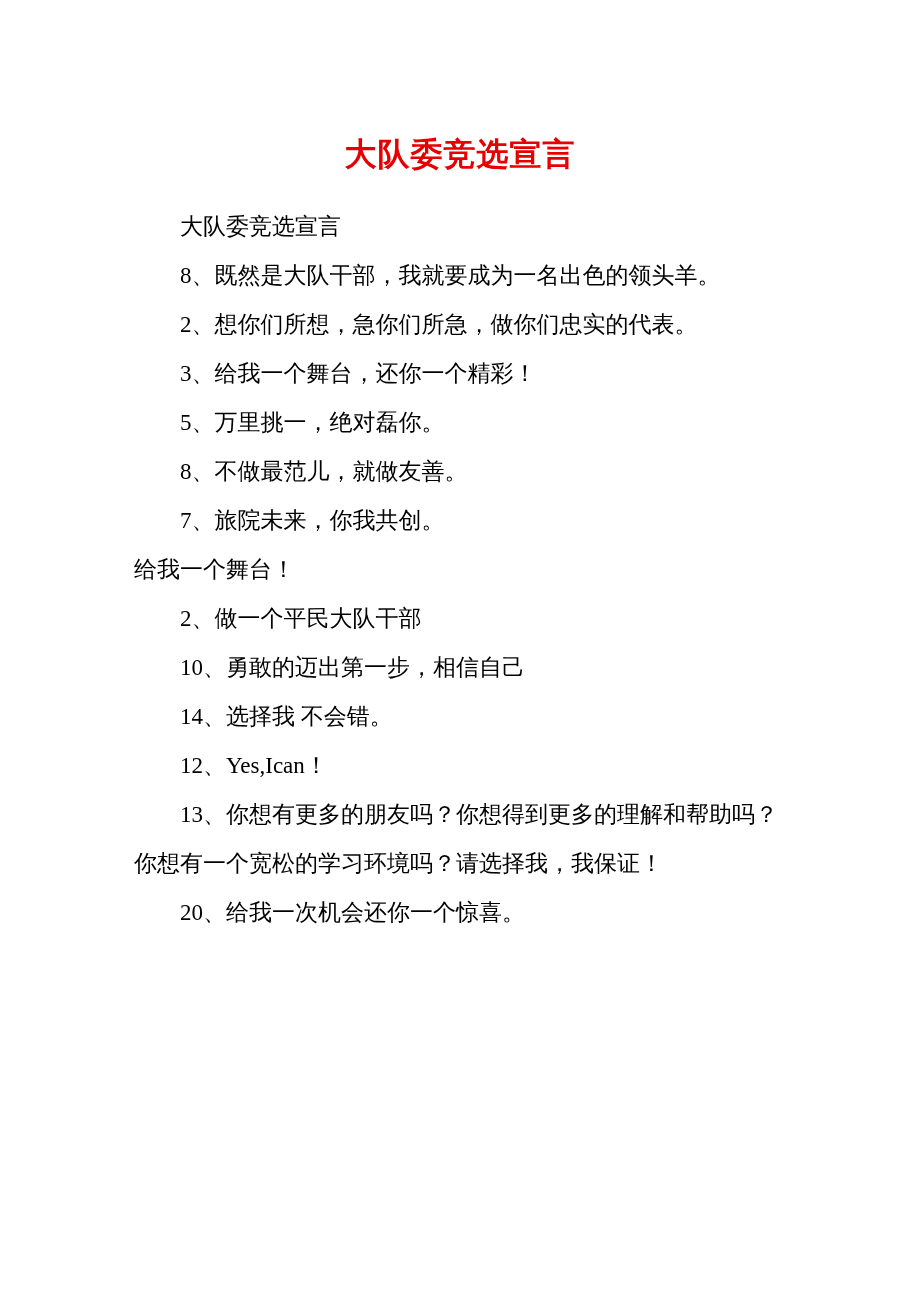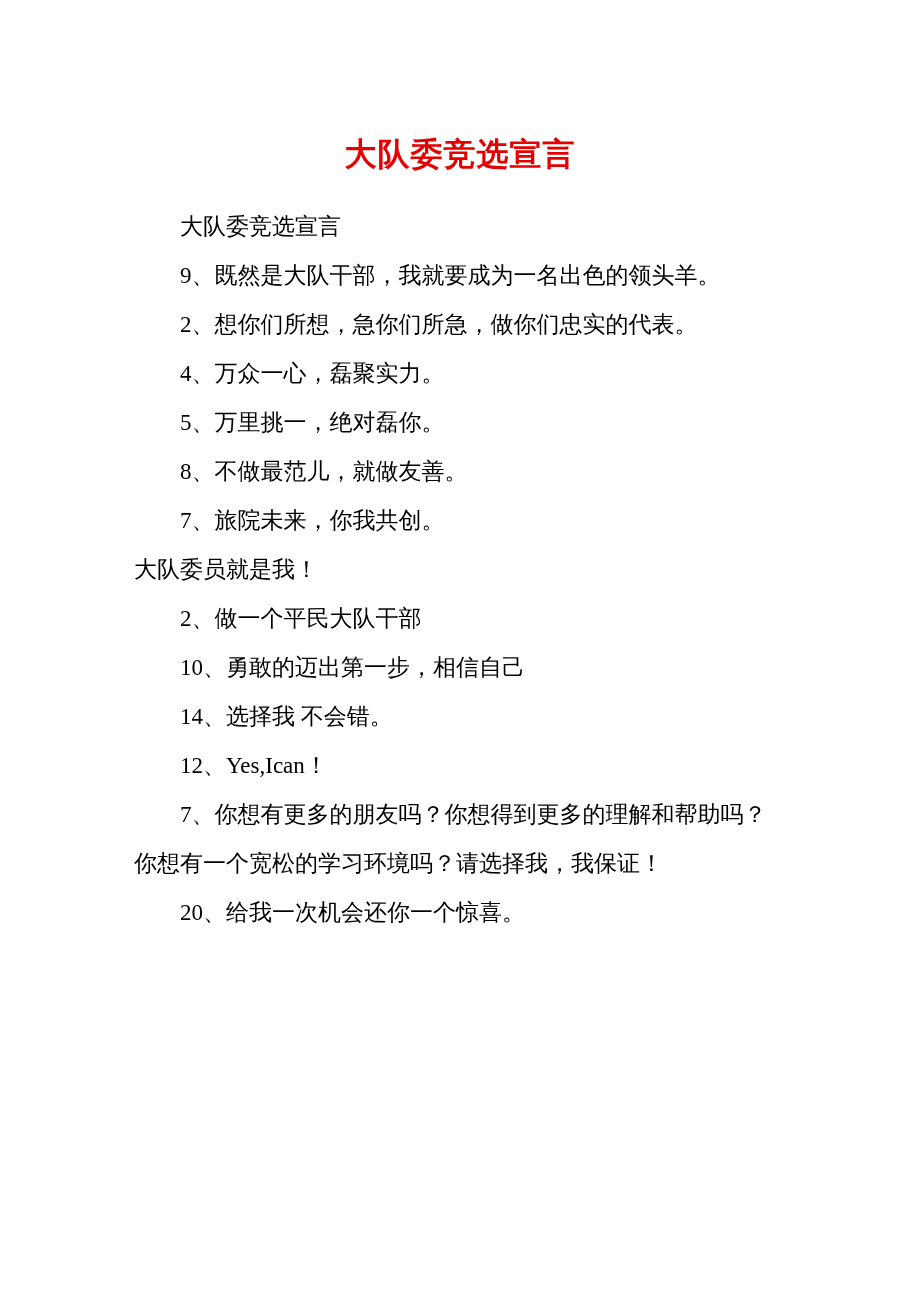--- a/index.html
+++ b/index.html
@@ -59,30 +59,30 @@
   }
 </style>
 </head>
 <body>
 
 <div class="page">
   <h1 class="doc-title" style="color: rgb(230, 0, 0);">大队委竞选宣言</h1>
 
   <div class="content">
       <p class="indent">大队委竞选宣言</p>
-      <p class="indent">9、既然是大队干部，我就要成为一名出色的领头羊。</p>
+      <p class="indent">8、既然是大队干部，我就要成为一名出色的领头羊。</p>
       <p class="indent">2、想你们所想，急你们所急，做你们忠实的代表。</p>
-      <p class="indent">4、万众一心，磊聚实力。</p>
+      <p class="indent">3、给我一个舞台，还你一个精彩！</p>
       <p class="indent">5、万里挑一，绝对磊你。</p>
       <p class="indent">8、不做最范儿，就做友善。</p>
       <p class="indent">7、旅院未来，你我共创。</p>
-      <p class="">大队委员就是我！</p>
+      <p class="">给我一个舞台！</p>
       <p class="indent">2、做一个平民大队干部</p>
       <p class="indent">10、勇敢的迈出第一步，相信自己</p>
       <p class="indent">14、选择我 不会错。</p>
       <p class="indent">12、Yes,Ican！</p>
-      <p class="indent">7、你想有更多的朋友吗？你想得到更多的理解和帮助吗？</p>
+      <p class="indent">13、你想有更多的朋友吗？你想得到更多的理解和帮助吗？</p>
       <p class="">你想有一个宽松的学习环境吗？请选择我，我保证！</p>
       <p class="indent">20、给我一次机会还你一个惊喜。</p>
     </div>
 
   <div class="footer">第 1 页</div>
 </div>
 
 </body></html>

